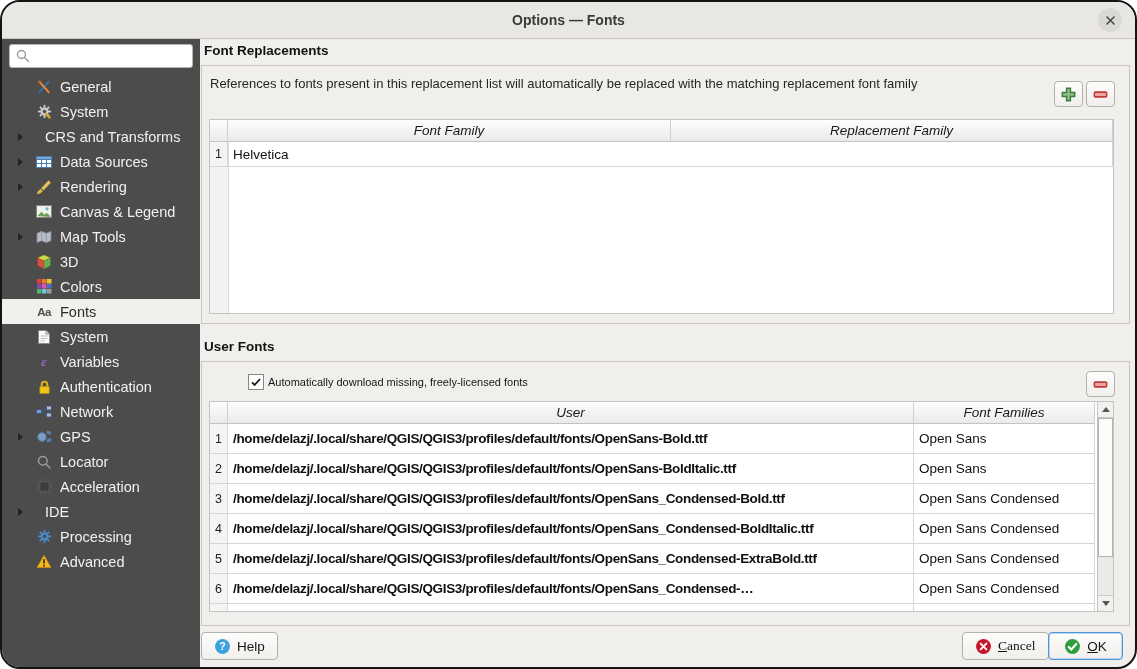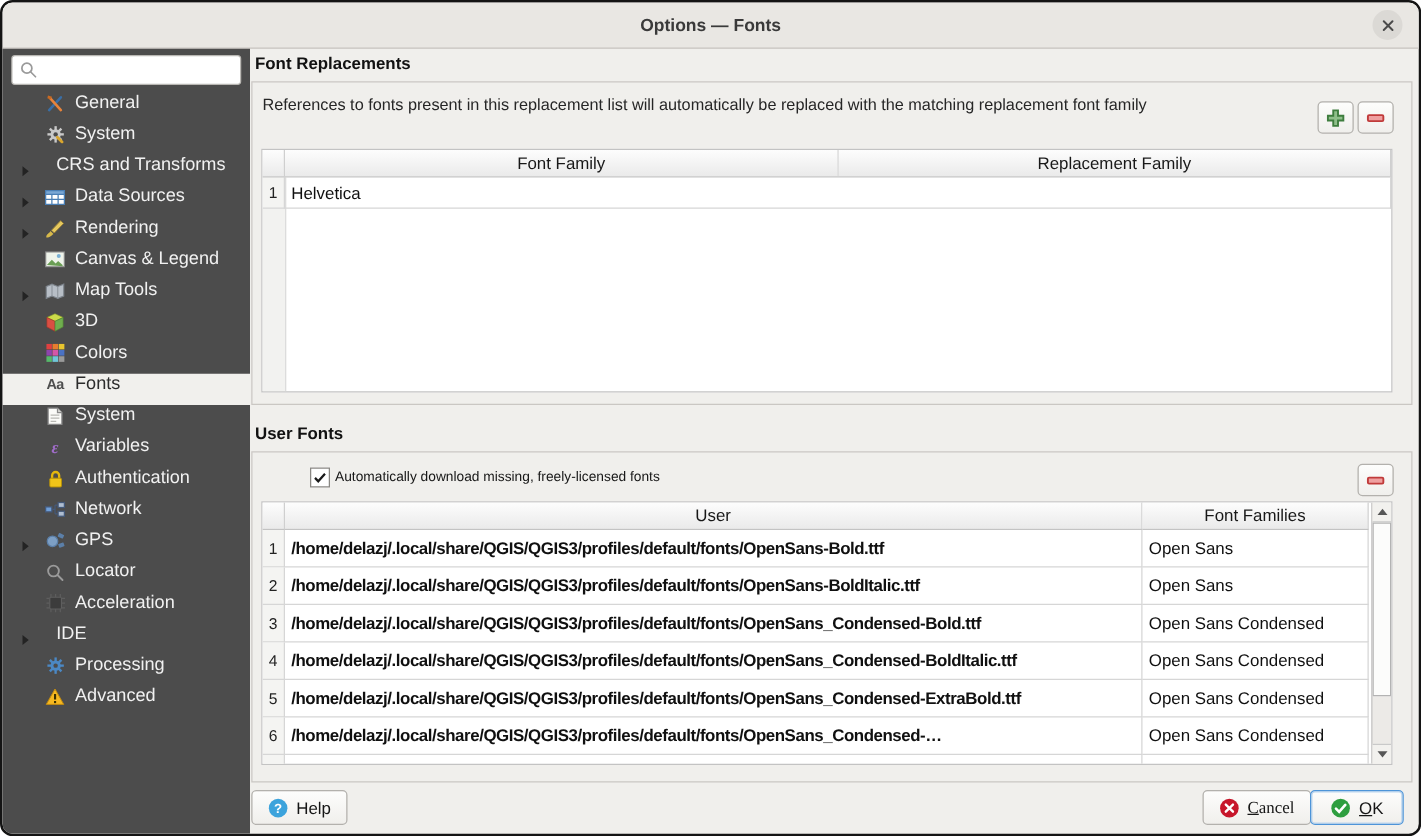--- a/index.html
+++ b/index.html
@@ -1,29 +1,29 @@
 <!DOCTYPE html>
 <html><head>
 <meta charset="utf-8">
 <style>
   html,body{margin:0;padding:0;background:#ffffff;font-family:"Liberation Sans",sans-serif;}
-  .window{position:relative;width:1133px;height:665px;border:2px solid #141414;border-radius:10px;overflow:hidden;background:#f0efec;}
+  .window{position:relative;width:1133px;height:665px;border:2px solid #141414;border-radius:20px;overflow:hidden;background:#f0efec;}
 
   
   .titlebar{position:absolute;top:0;left:0;right:0;height:36px;background:#e9e7e3;border-bottom:1px solid #c7c4c0;display:flex;align-items:center;justify-content:center;}
   .titlebar .title{font-weight:bold;font-size:14px;color:#3a3a3a;}
   .close-btn{position:absolute;right:13px;top:6px;width:24px;height:24px;border-radius:50%;background:#dbd9d5;border:none;display:flex;align-items:center;justify-content:center;padding:0;cursor:default;}
 
   
   .sidebar{position:absolute;top:37px;left:0;width:198px;bottom:0;background:#4c4c4c;}
   .search-wrap{position:absolute;top:5px;left:7px;width:184px;height:24px;}
   .search-input{width:100%;height:100%;box-sizing:border-box;border:1px solid #b9b7b3;border-radius:3px;background:#fff;padding:0 6px 0 26px;font-size:13px;outline:none;color:#222;}
   .search-icon{position:absolute;left:6px;top:4px;width:16px;height:16px;pointer-events:none;}
   .side-list{position:absolute;top:35px;left:0;right:0;}
-  .side-item{height:25px;display:flex;color:#f1f1f1;font-size:14.5px;cursor:default;}
+  .side-item{height:25px;display:flex;align-items:center;color:#f1f1f1;font-size:14.5px;cursor:default;}
   .side-item .arrow{width:11px;margin-left:13px;display:flex;align-items:center;justify-content:center;flex:none;}
   .side-item .arrow .tri{width:0;height:0;border-left:5px solid #232323;border-top:4px solid transparent;border-bottom:4px solid transparent;}
   .side-item .icon{width:18px;height:17px;margin-left:9px;margin-right:7px;display:flex;align-items:center;justify-content:center;flex:none;overflow:hidden;}
   .side-item.noicon .lbl{margin-left:19px;}
   .side-item .lbl{white-space:nowrap;}
   .side-item.selected{background:#f1f0ed;color:#2c2c2c;}
 
   
   .group-title{position:absolute;font-size:13.5px;font-weight:bold;color:#121212;}
   .group-frame{position:absolute;border:1px solid #cac7c3;}
@@ -37,21 +37,21 @@
   .tool-btn{position:absolute;width:29px;height:26px;background:linear-gradient(#fdfdfc,#f0efec);border:1px solid #b3b1ad;border-radius:4px;display:flex;align-items:center;justify-content:center;padding:0;}
   #add-replacement{left:1052px;top:79px;}
   #remove-replacement{left:1084px;top:79px;}
   #remove-user-font{left:1084px;top:369px;}
 
   
   .qtable{position:absolute;background:#fff;border:1px solid #c3c3c3;overflow:hidden;}
   .fr-table{left:207px;top:117px;width:903px;height:193px;}
   .uf-table{left:207px;top:399px;width:903px;height:209px;}
   .thead{display:flex;height:22px;position:relative;z-index:2;}
-  .th,.corner{background:linear-gradient(#fdfdfd,#eaeaea);border-right:1px solid #cfcfcf;border-bottom:1px solid #c3c3c3;box-sizing:border-box;font-size:13.5px;color:#181818;display:flex;align-items:center;justify-content:center;flex:none;}
+  .th,.corner{background:linear-gradient(#fdfdfd,#eaeaea);border-right:1px solid #cfcfcf;border-bottom:1px solid #c3c3c3;box-sizing:border-box;font-size:13.5px;color:#181818;display:flex;align-items:center;justify-content:center;flex:none;font-style:italic;}
   .corner{width:18px;}
   .th.last{flex:1;}
   .gutter-strip{position:absolute;left:0;top:22px;bottom:0;width:18px;background:#f2f2f0;border-right:1px solid #dcdcdc;z-index:0;}
   .tr{display:flex;position:relative;z-index:1;}
   .fr-table .tr{height:25px;}
   .uf-table .tr{height:30px;}
   .gut{width:18px;flex:none;background:#f4f4f2;border-right:1px solid #d6d6d6;border-bottom:1px solid #d6d6d6;box-sizing:border-box;display:flex;align-items:center;justify-content:center;font-size:12.5px;color:#222;}
   .td{box-sizing:border-box;border-right:1px solid #d6d6d6;border-bottom:1px solid #d6d6d6;display:flex;align-items:center;padding:0 5px;font-size:13.5px;color:#101010;white-space:nowrap;overflow:hidden;flex:none;}
   .td.grow{flex:1;}
   .file-cell{font-weight:bold;letter-spacing:-0.35px;}

